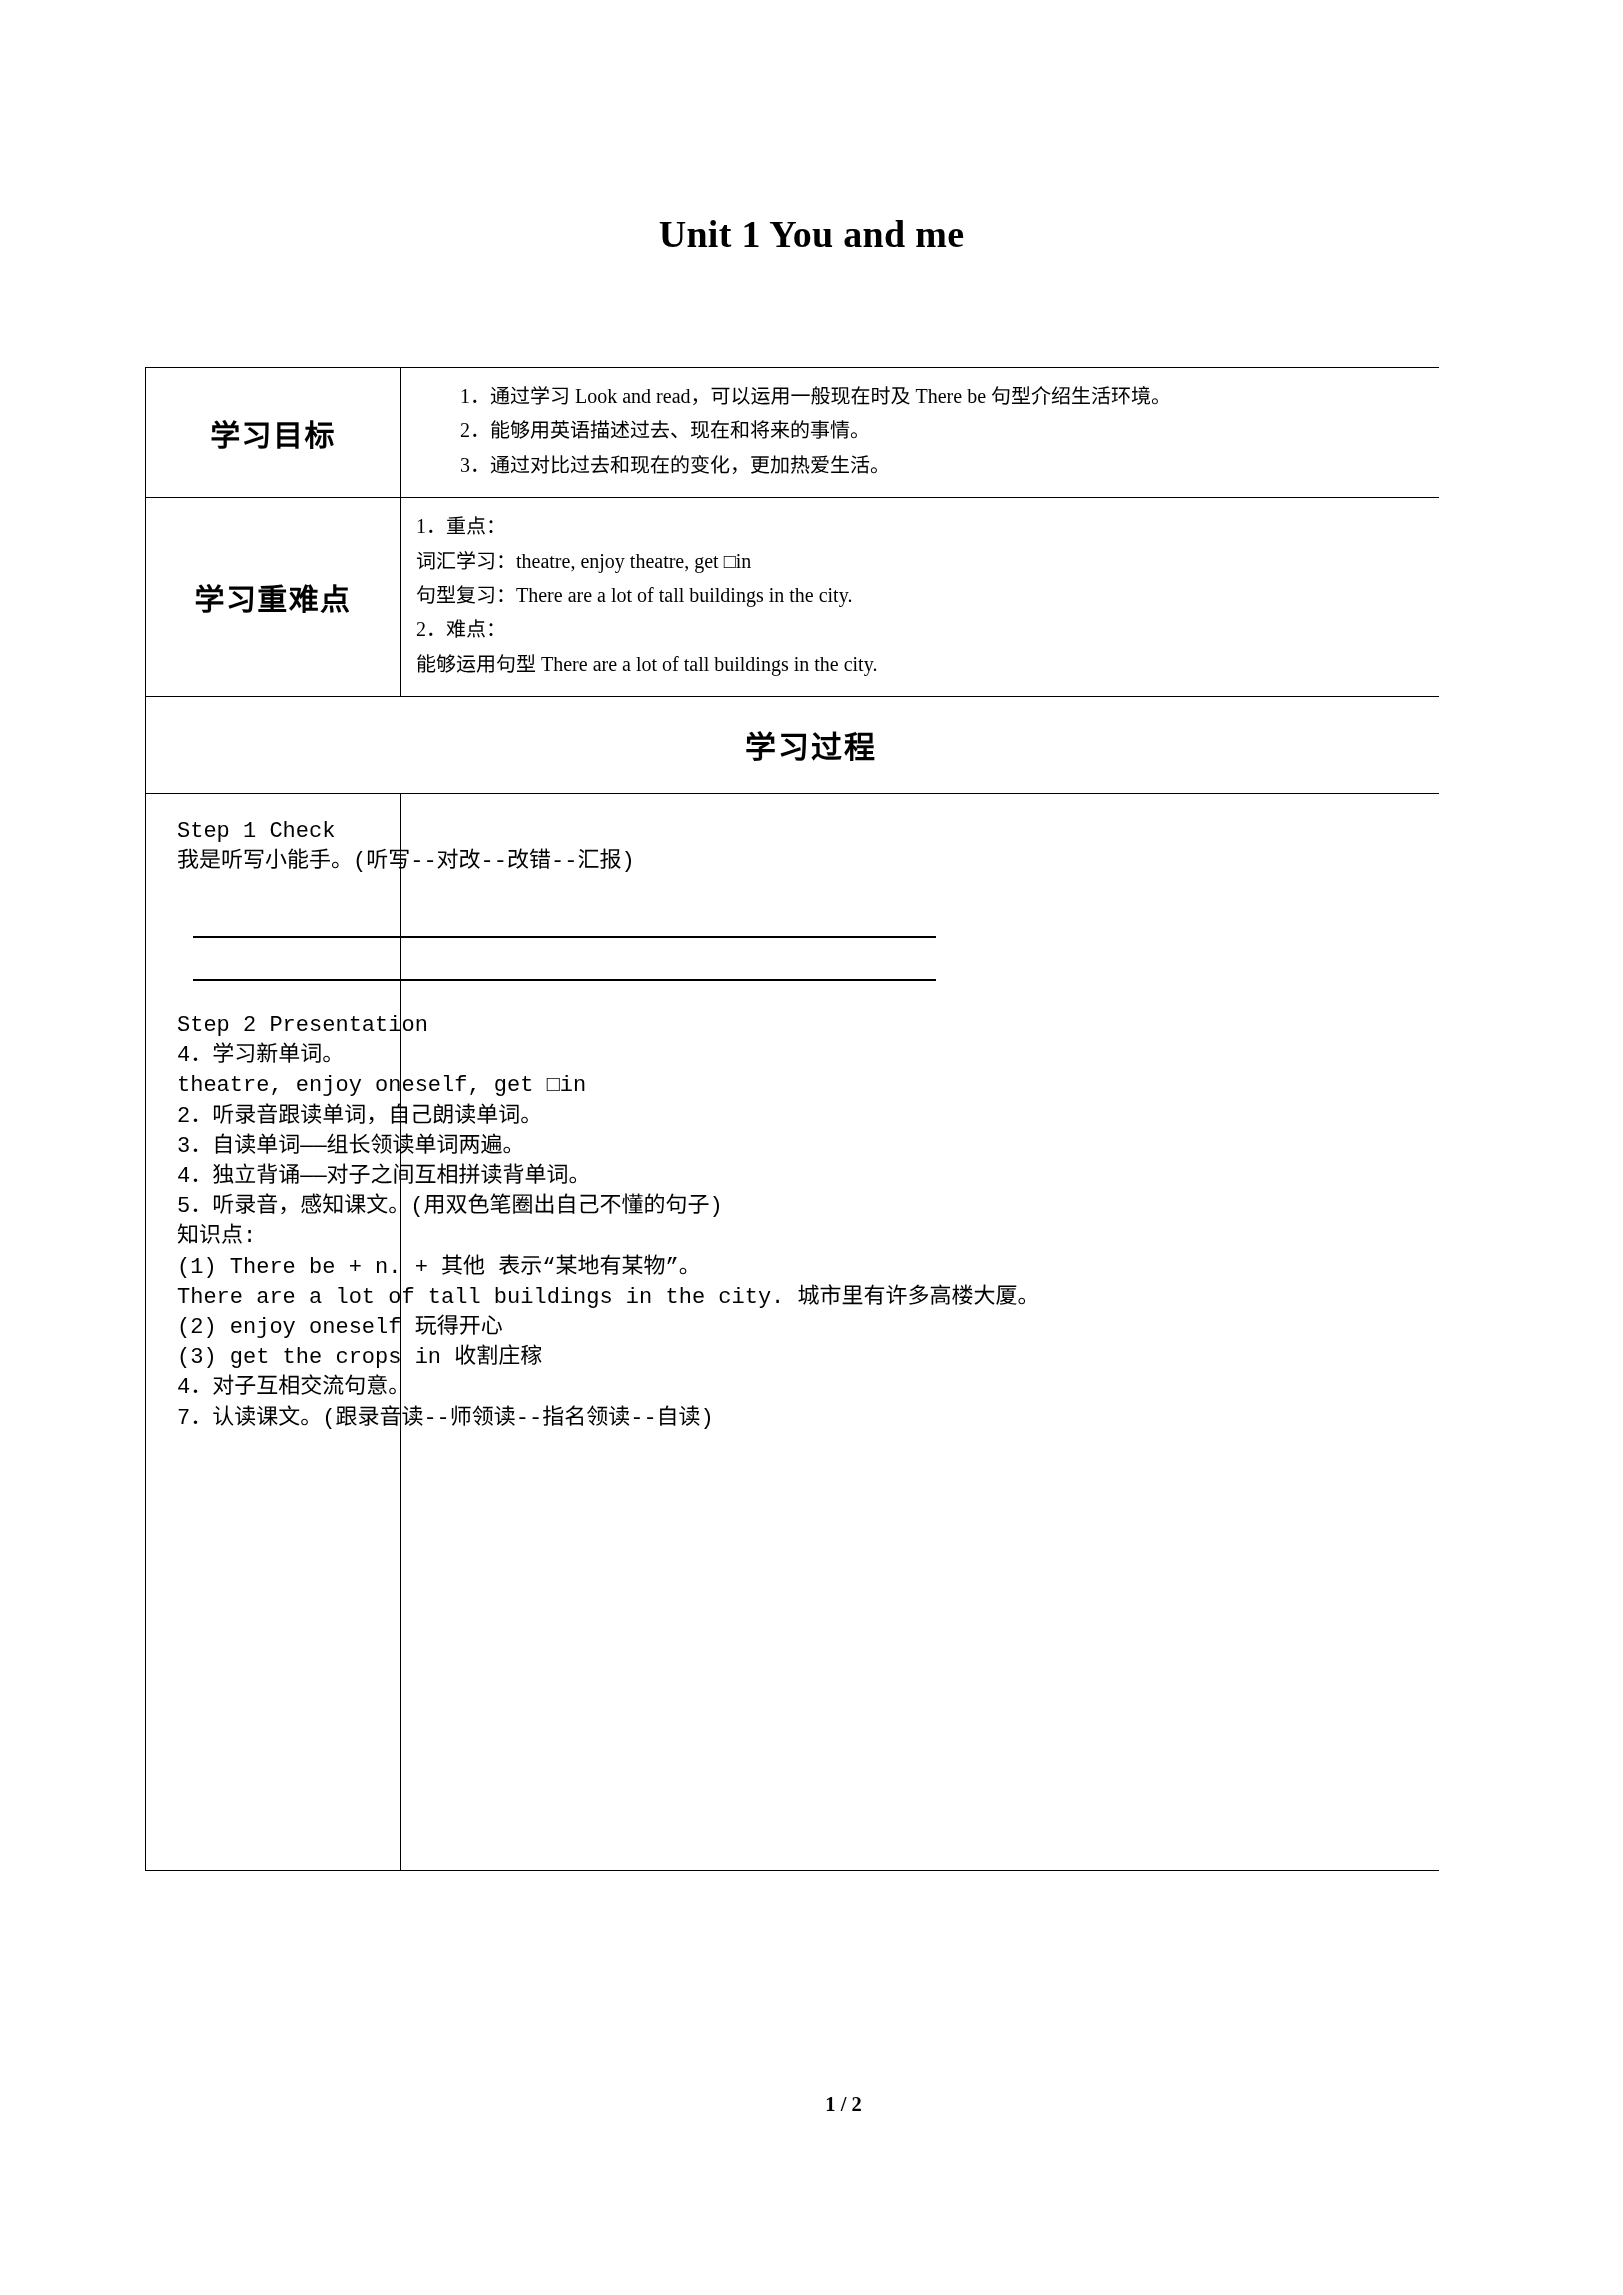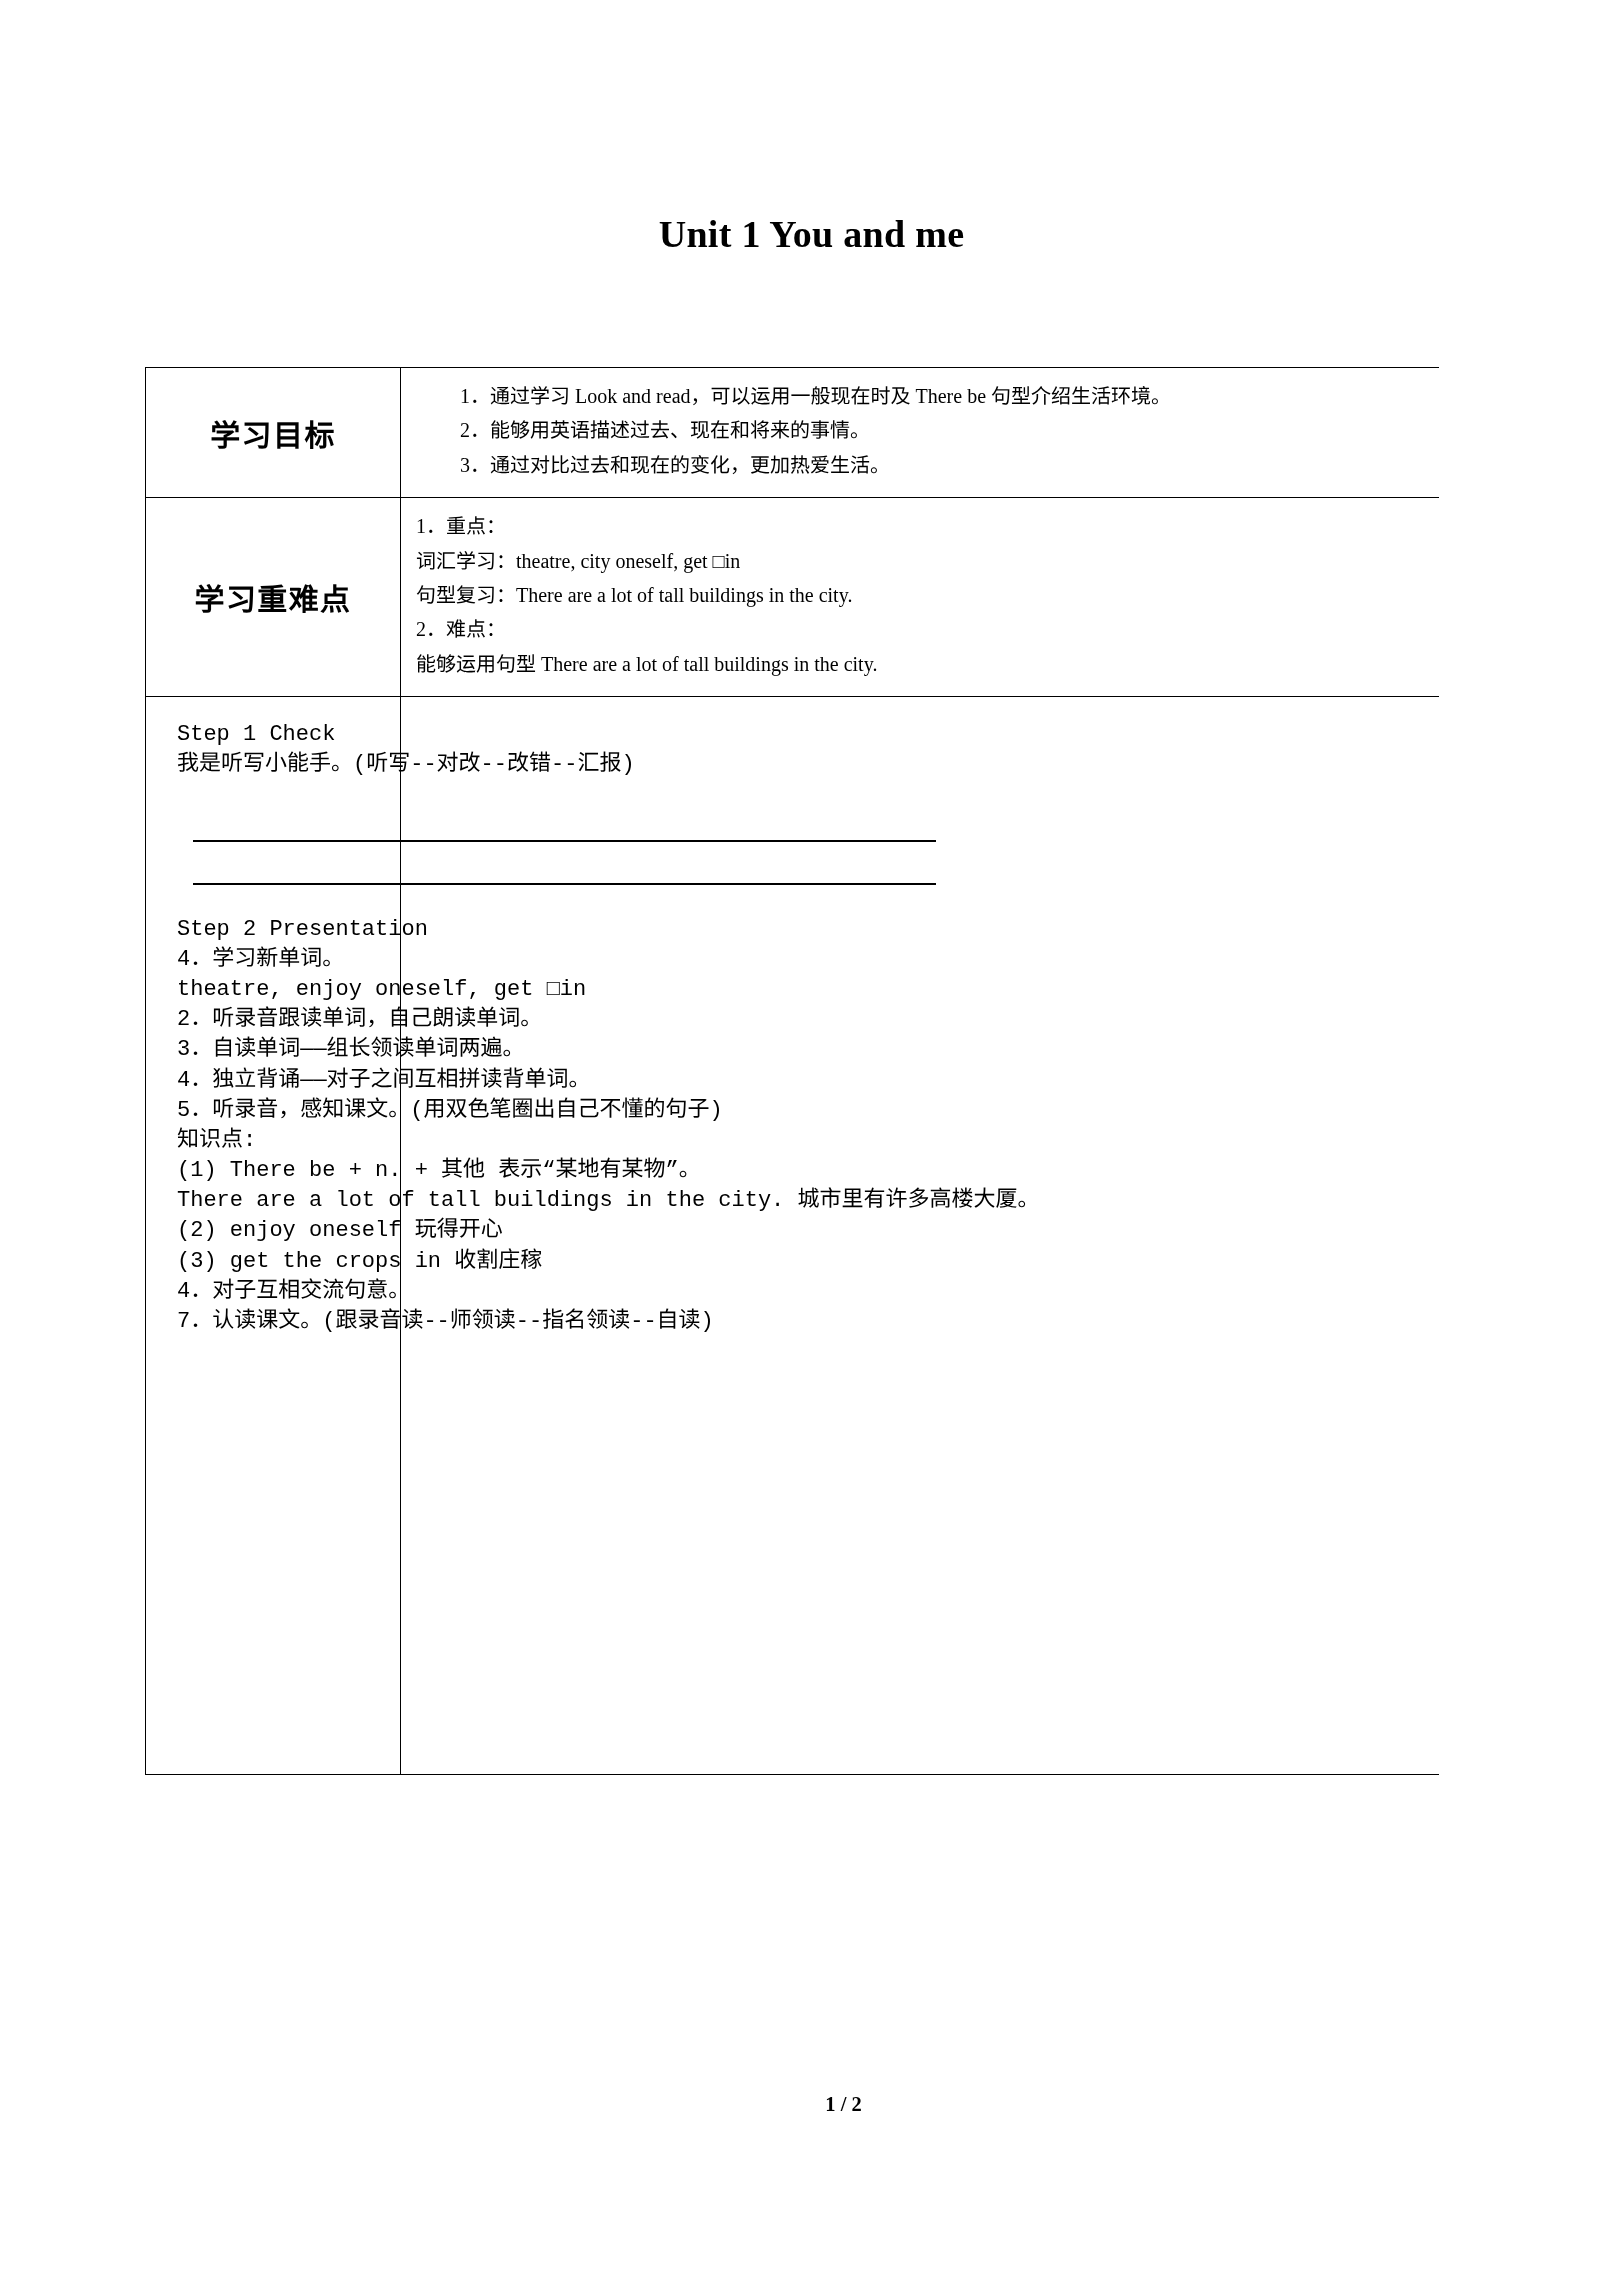--- a/index.html
+++ b/index.html
@@ -149,27 +149,30 @@
           <div class="obj-line first wrap">1．通过学习 Look and read，可以运用一般现在时及 There be 句型介绍生活环境。</div>
           <div class="obj-line first">2．能够用英语描述过去、现在和将来的事情。</div>
           <div class="obj-line first">3．通过对比过去和现在的变化，更加热爱生活。</div>
         </td>
       </tr>
 
       <tr>
         <td class="lbl cjk">学习重难点</td>
         <td class="body">
           <div class="kp-line">1．重点：</div>
-          <div class="kp-line">词汇学习：theatre, city oneself, get □in</div>
+          <div class="kp-line">词汇学习：theatre, enjoy theatre, get □in</div>
           <div class="kp-line">句型复习：There are a lot of tall buildings in the city.</div>
           <div class="kp-line">2．难点：</div>
           <div class="kp-line">能够运用句型 There are a lot of tall buildings in the city.</div>
         </td>
       </tr>
 
+      <tr>
+        <td class="proc-head cjk" colspan="2">学习过程</td>
+      </tr>
 
       <tr>
         <td class="proc-main">
 
           <div class="p-line">Step 1 Check</div>
           <div class="p-line">我是听写小能手。(听写--对改--改错--汇报)</div>
 
           <div class="blank-gap-a"></div>
           <div class="blank-line"></div>
           <div class="blank-gap-b"></div>

